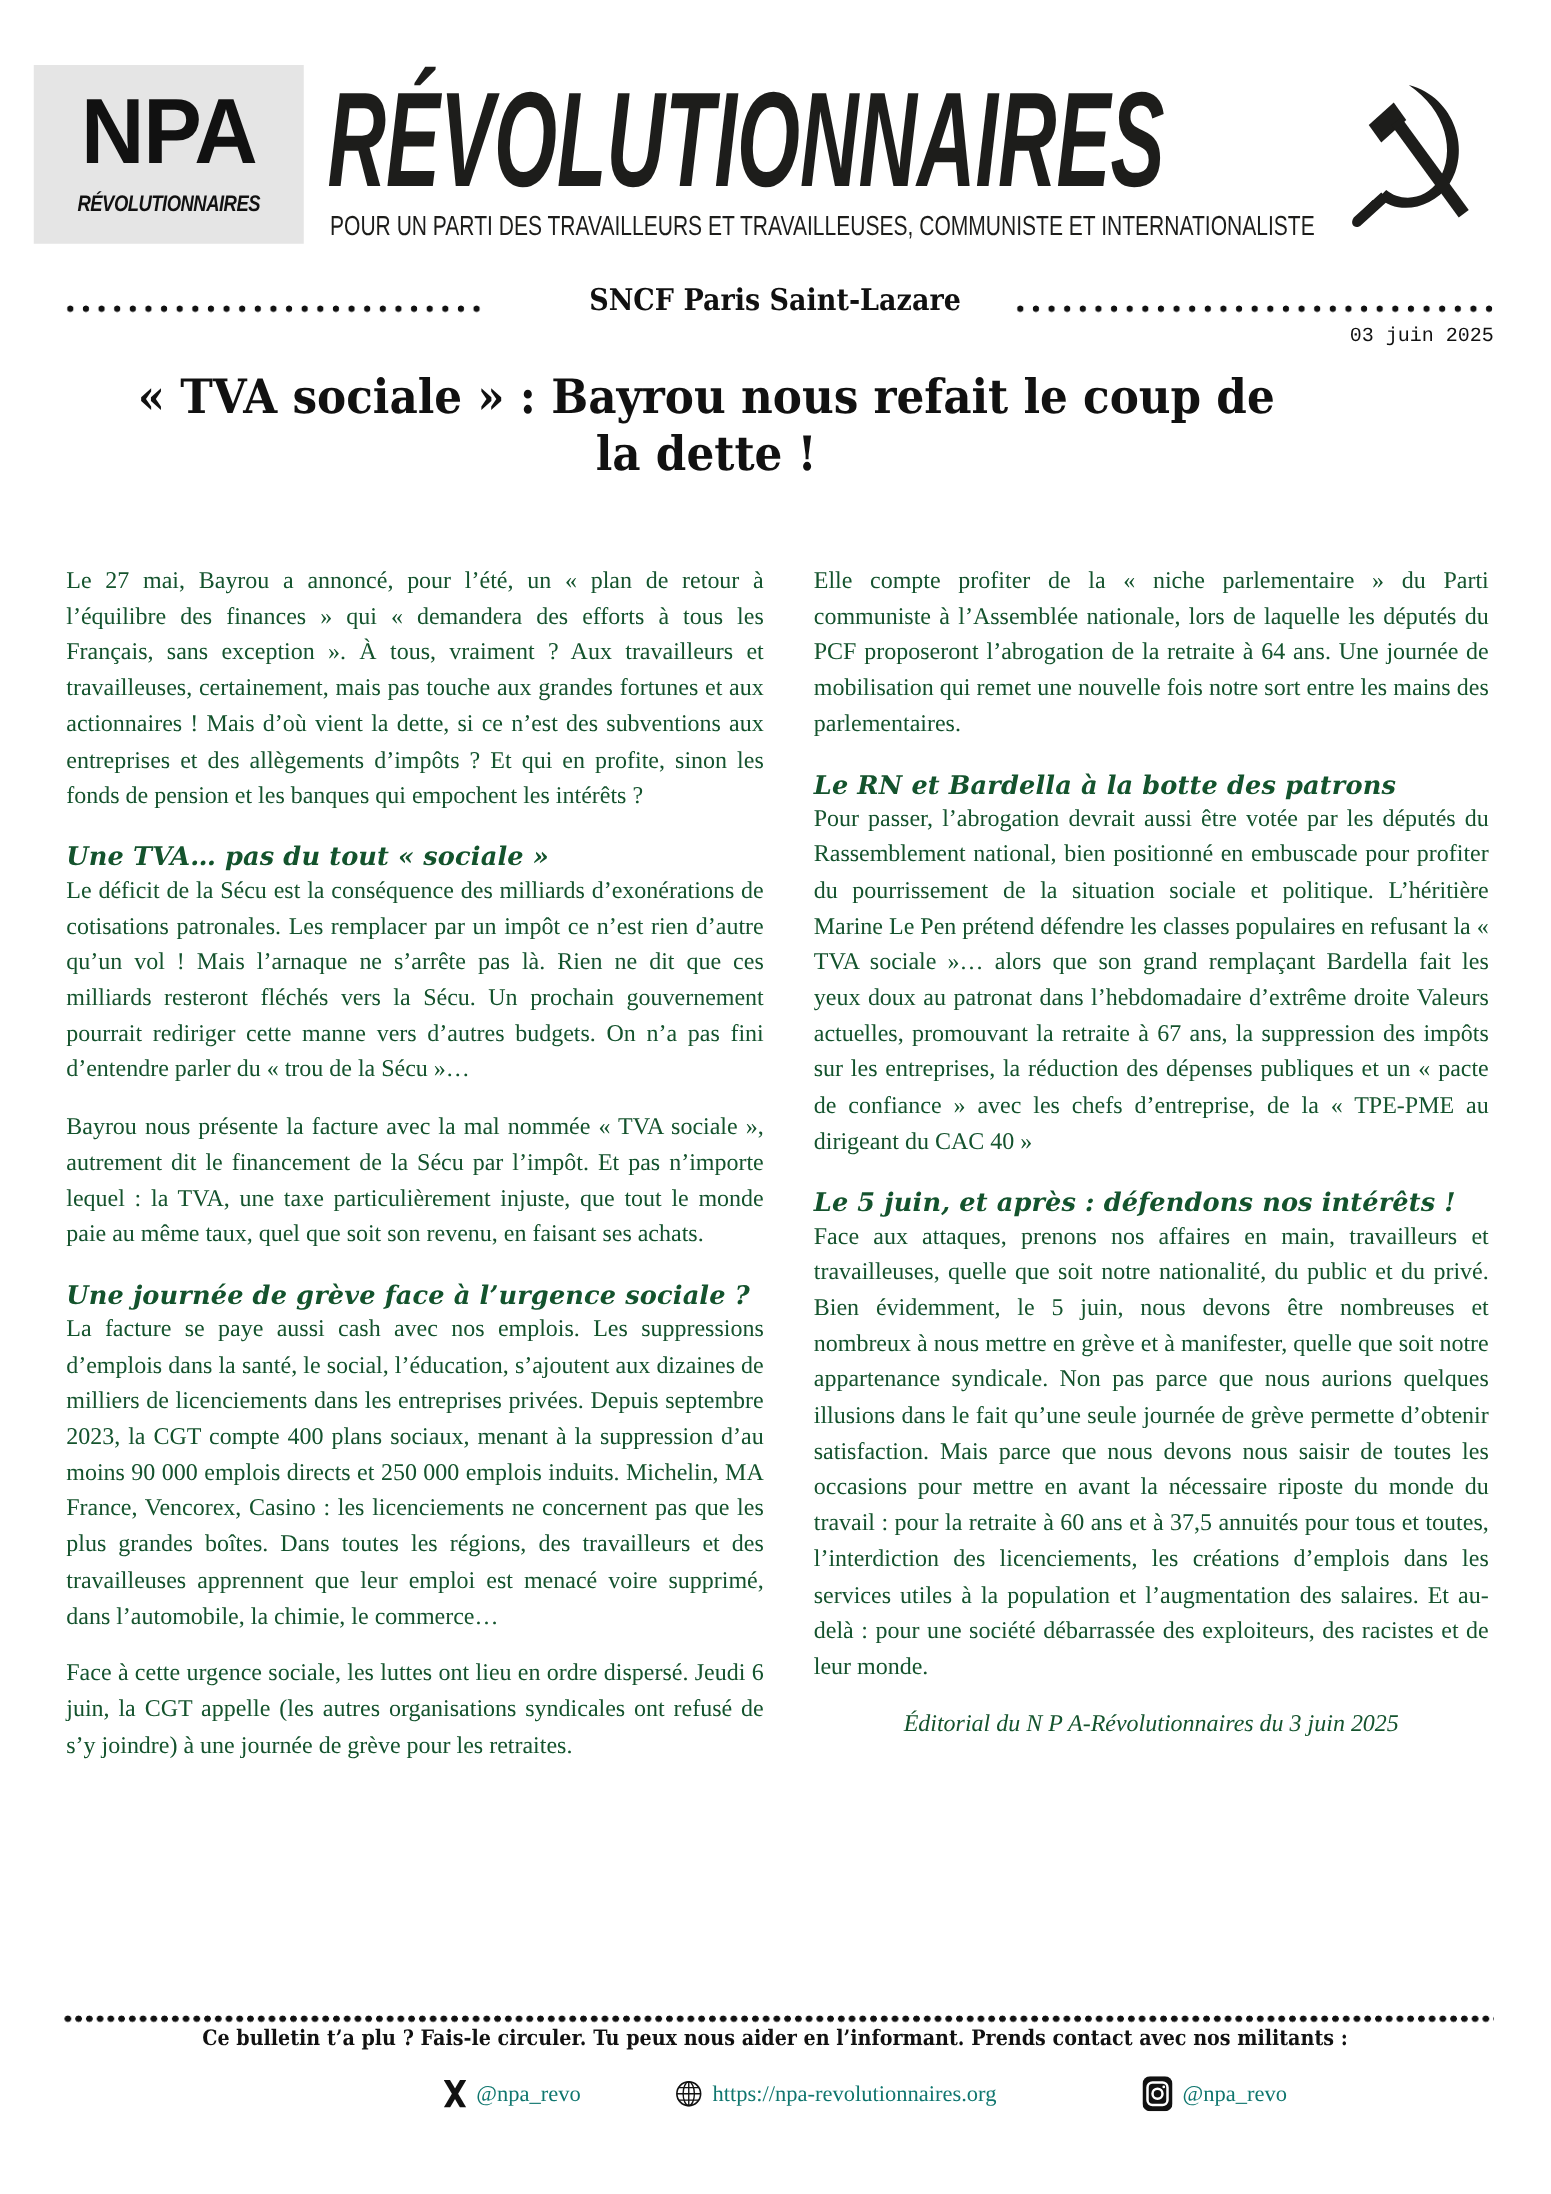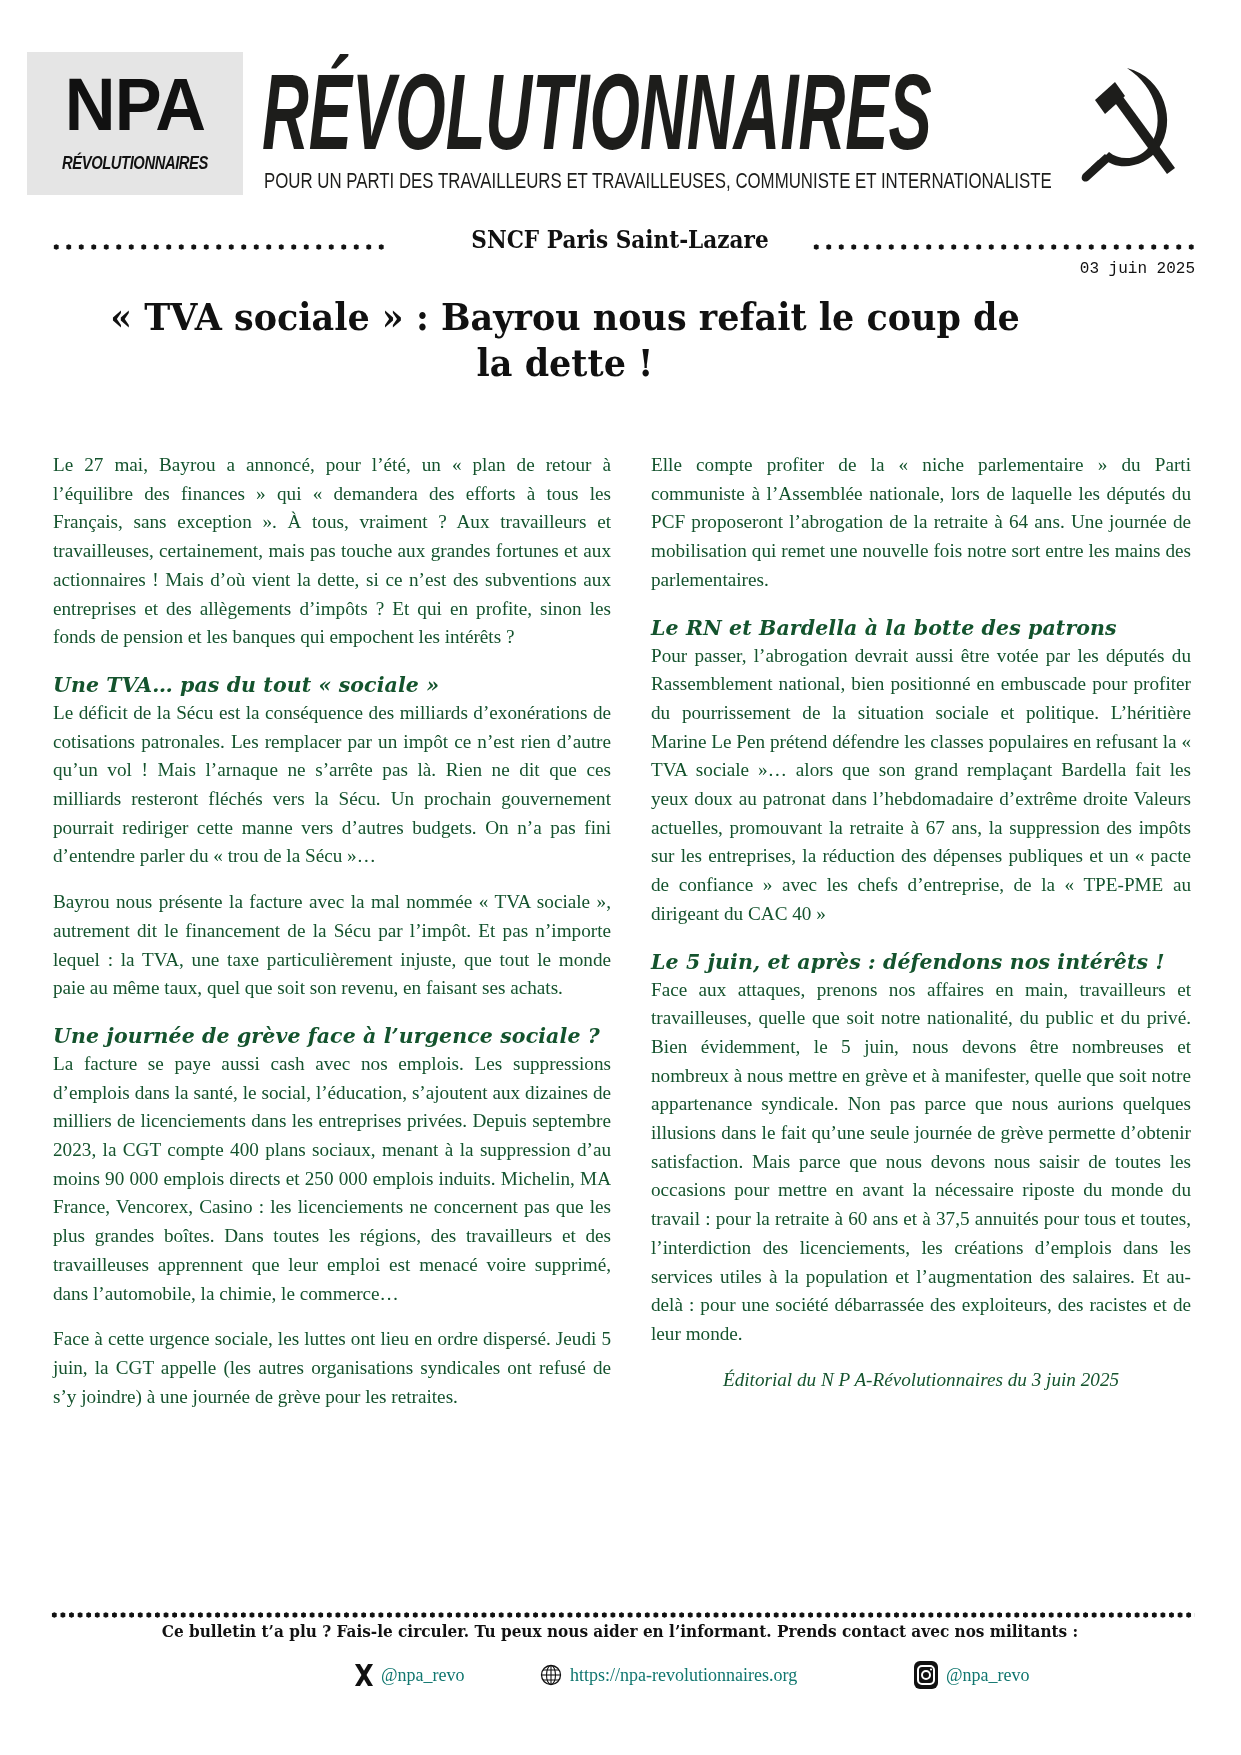--- a/index.html
+++ b/index.html
@@ -122,21 +122,21 @@
 
 <h1 class="headline" style="margin:0;">« TVA sociale » : Bayrou nous refait le coup de la dette !</h1>
 
 <div class="col col-left">
   <p>Le 27 mai, Bayrou a annoncé, pour l’été, un « plan de retour à l’équilibre des finances » qui « demandera des efforts à tous les Français, sans exception ». À tous, vraiment ? Aux travailleurs et travailleuses, certainement, mais pas touche aux grandes fortunes et aux actionnaires ! Mais d’où vient la dette, si ce n’est des subventions aux entreprises et des allègements d’impôts ? Et qui en profite, sinon les fonds de pension et les banques qui empochent les intérêts ?</p>
   <h2>Une TVA… pas du tout « sociale »</h2>
   <p>Le déficit de la Sécu est la conséquence des milliards d’exonérations de cotisations patronales. Les remplacer par un impôt ce n’est rien d’autre qu’un vol ! Mais l’arnaque ne s’arrête pas là. Rien ne dit que ces milliards resteront fléchés vers la Sécu. Un prochain gouvernement pourrait rediriger cette manne vers d’autres budgets. On n’a pas fini d’entendre parler du « trou de la Sécu »…</p>
   <p>Bayrou nous présente la facture avec la mal nommée « TVA sociale », autrement dit le financement de la Sécu par l’impôt. Et pas n’importe lequel : la TVA, une taxe particulièrement injuste, que tout le monde paie au même taux, quel que soit son revenu, en faisant ses achats.</p>
   <h2>Une journée de grève face à l’urgence sociale ?</h2>
   <p>La facture se paye aussi cash avec nos emplois. Les suppressions d’emplois dans la santé, le social, l’éducation, s’ajoutent aux dizaines de milliers de licenciements dans les entreprises privées. Depuis septembre 2023, la CGT compte 400 plans sociaux, menant à la suppression d’au moins 90 000 emplois directs et 250 000 emplois induits. Michelin, MA France, Vencorex, Casino : les licenciements ne concernent pas que les plus grandes boîtes. Dans toutes les régions, des travailleurs et des travailleuses apprennent que leur emploi est menacé voire supprimé, dans l’automobile, la chimie, le commerce…</p>
-  <p>Face à cette urgence sociale, les luttes ont lieu en ordre dispersé. Jeudi 5 juin, la CGT appelle (les autres organisations syndicales ont refusé de s’y joindre) à une journée de grève pour les retraites.</p>
+  <p>Face à cette urgence sociale, les luttes ont lieu en ordre dispersé. Jeudi 6 juin, la CGT appelle (les autres organisations syndicales ont refusé de s’y joindre) à une journée de grève pour les retraites.</p>
 </div>
 
 <div class="col col-right">
   <p>Elle compte profiter de la « niche parlementaire » du Parti communiste à l’Assemblée nationale, lors de laquelle les députés du PCF proposeront l’abrogation de la retraite à 64 ans. Une journée de mobilisation qui remet une nouvelle fois notre sort entre les mains des parlementaires.</p>
   <h2>Le RN et Bardella à la botte des patrons</h2>
   <p>Pour passer, l’abrogation devrait aussi être votée par les députés du Rassemblement national, bien positionné en embuscade pour profiter du pourrissement de la situation sociale et politique. L’héritière Marine Le Pen prétend défendre les classes populaires en refusant la « TVA sociale »… alors que son grand remplaçant Bardella fait les yeux doux au patronat dans l’hebdomadaire d’extrême droite Valeurs actuelles, promouvant la retraite à 67 ans, la suppression des impôts sur les entreprises, la réduction des dépenses publiques et un « pacte de confiance » avec les chefs d’entreprise, de la « TPE-PME au dirigeant du CAC 40 »</p>
   <h2>Le 5 juin, et après : défendons nos intérêts !</h2>
   <p>Face aux attaques, prenons nos affaires en main, travailleurs et travailleuses, quelle que soit notre nationalité, du public et du privé. Bien évidemment, le 5 juin, nous devons être nombreuses et nombreux à nous mettre en grève et à manifester, quelle que soit notre appartenance syndicale. Non pas parce que nous aurions quelques illusions dans le fait qu’une seule journée de grève permette d’obtenir satisfaction. Mais parce que nous devons nous saisir de toutes les occasions pour mettre en avant la nécessaire riposte du monde du travail : pour la retraite à 60 ans et à 37,5 annuités pour tous et toutes, l’interdiction des licenciements, les créations d’emplois dans les services utiles à la population et l’augmentation des salaires. Et au-delà : pour une société débarrassée des exploiteurs, des racistes et de leur monde.</p>
   <p class="signature">Éditorial du N P A-Révolutionnaires du 3 juin 2025</p>
 </div>

